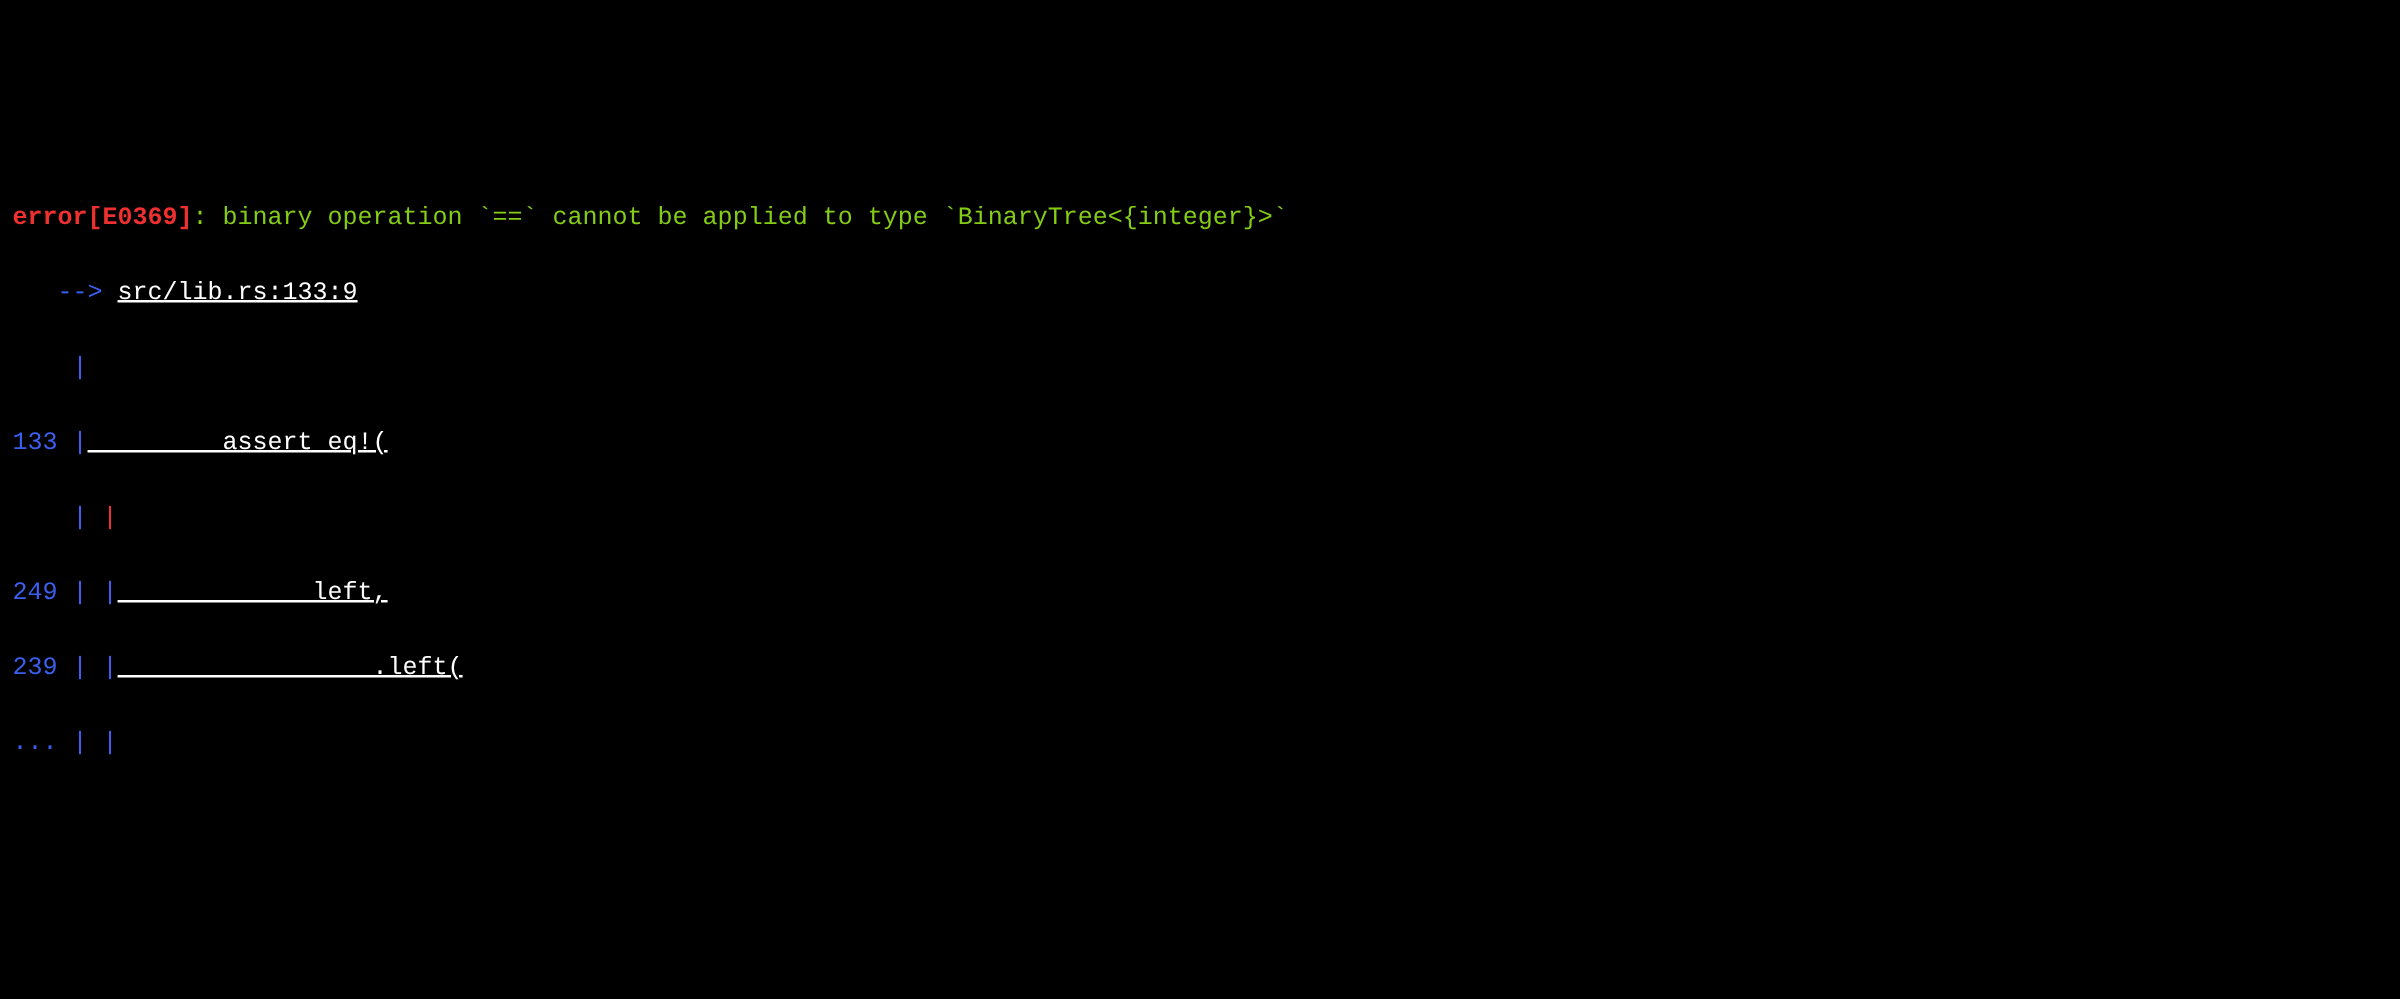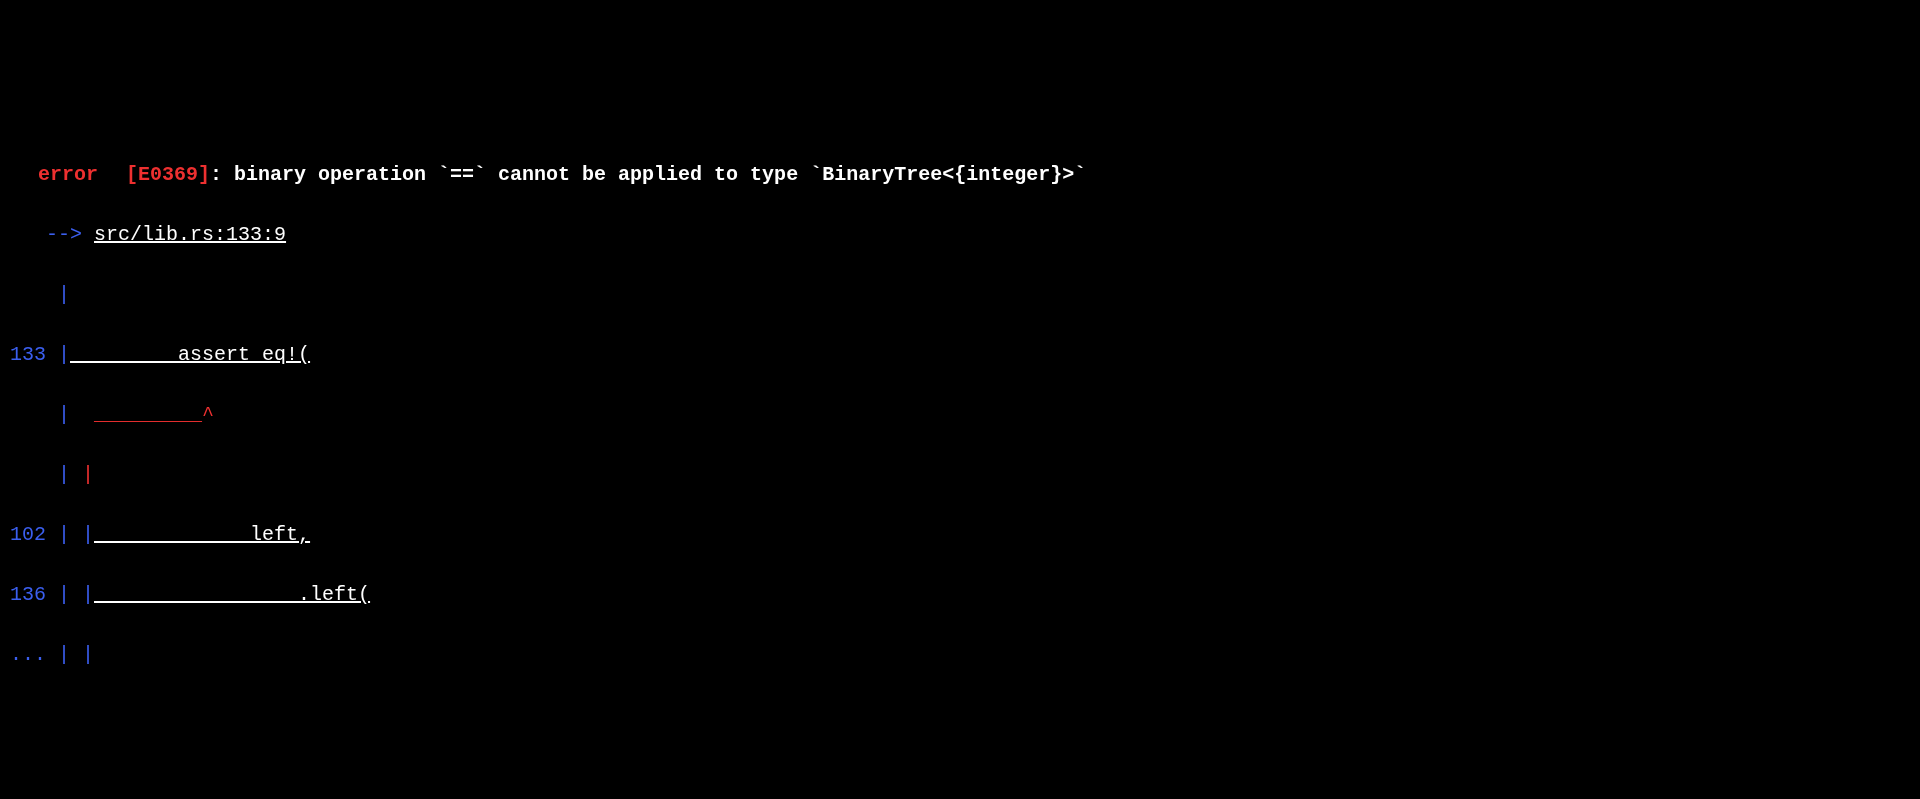--- a/index.html
+++ b/index.html
@@ -15,51 +15,49 @@
       line-height: 1.5;
       padding: 10px;
       white-space: pre;
     }
     .red {
       color: #ee3030;
     }
     .red-bold {
       color: #ee3030;
       font-weight: bold;
-      margin-left: 28px;
     }
     .blue {
       color: #3b5fef;
     }
     .white {
       color: #ffffff;
       text-decoration: underline;
     }
     .white-bold {
-      color: #ffffff;
-      font-weight: bold;
+      color: #84cc16;
+      font-weight: normal;
     }
     .line {
       display: block;
     }
   </style>
 </head>
 <body>
 
 
 
 <div>
 <span class="line"><span class="red-bold">error</span><span class="red-bold">[E0369]</span><span class="white-bold">: binary operation `==` cannot be applied to type `BinaryTree&lt;{integer}&gt;`</span></span>
 <span class="line"><span class="blue">   --&gt; </span><span class="white">src/lib.rs:133:9</span></span>
 <span class="line"><span class="blue">    |</span></span>
 <span class="line"><span class="blue">133 |</span><span class="white">         assert_eq!(</span></span>
-<span class="line"><span class="blue">    |</span><span class="red">  _________^</span></span>
 <span class="line"><span class="blue">    |</span><span class="red"> |</span></span>
-<span class="line"><span class="blue">102 | |</span><span class="white">             left,</span></span>
-<span class="line"><span class="blue">136 | |</span><span class="white">                 .left(</span></span>
+<span class="line"><span class="blue">249 | |</span><span class="white">             left,</span></span>
+<span class="line"><span class="blue">239 | |</span><span class="white">                 .left(</span></span>
 <span class="line"><span class="blue">... | |</span></span>
 
 
 
 
 
 
 
 
 

